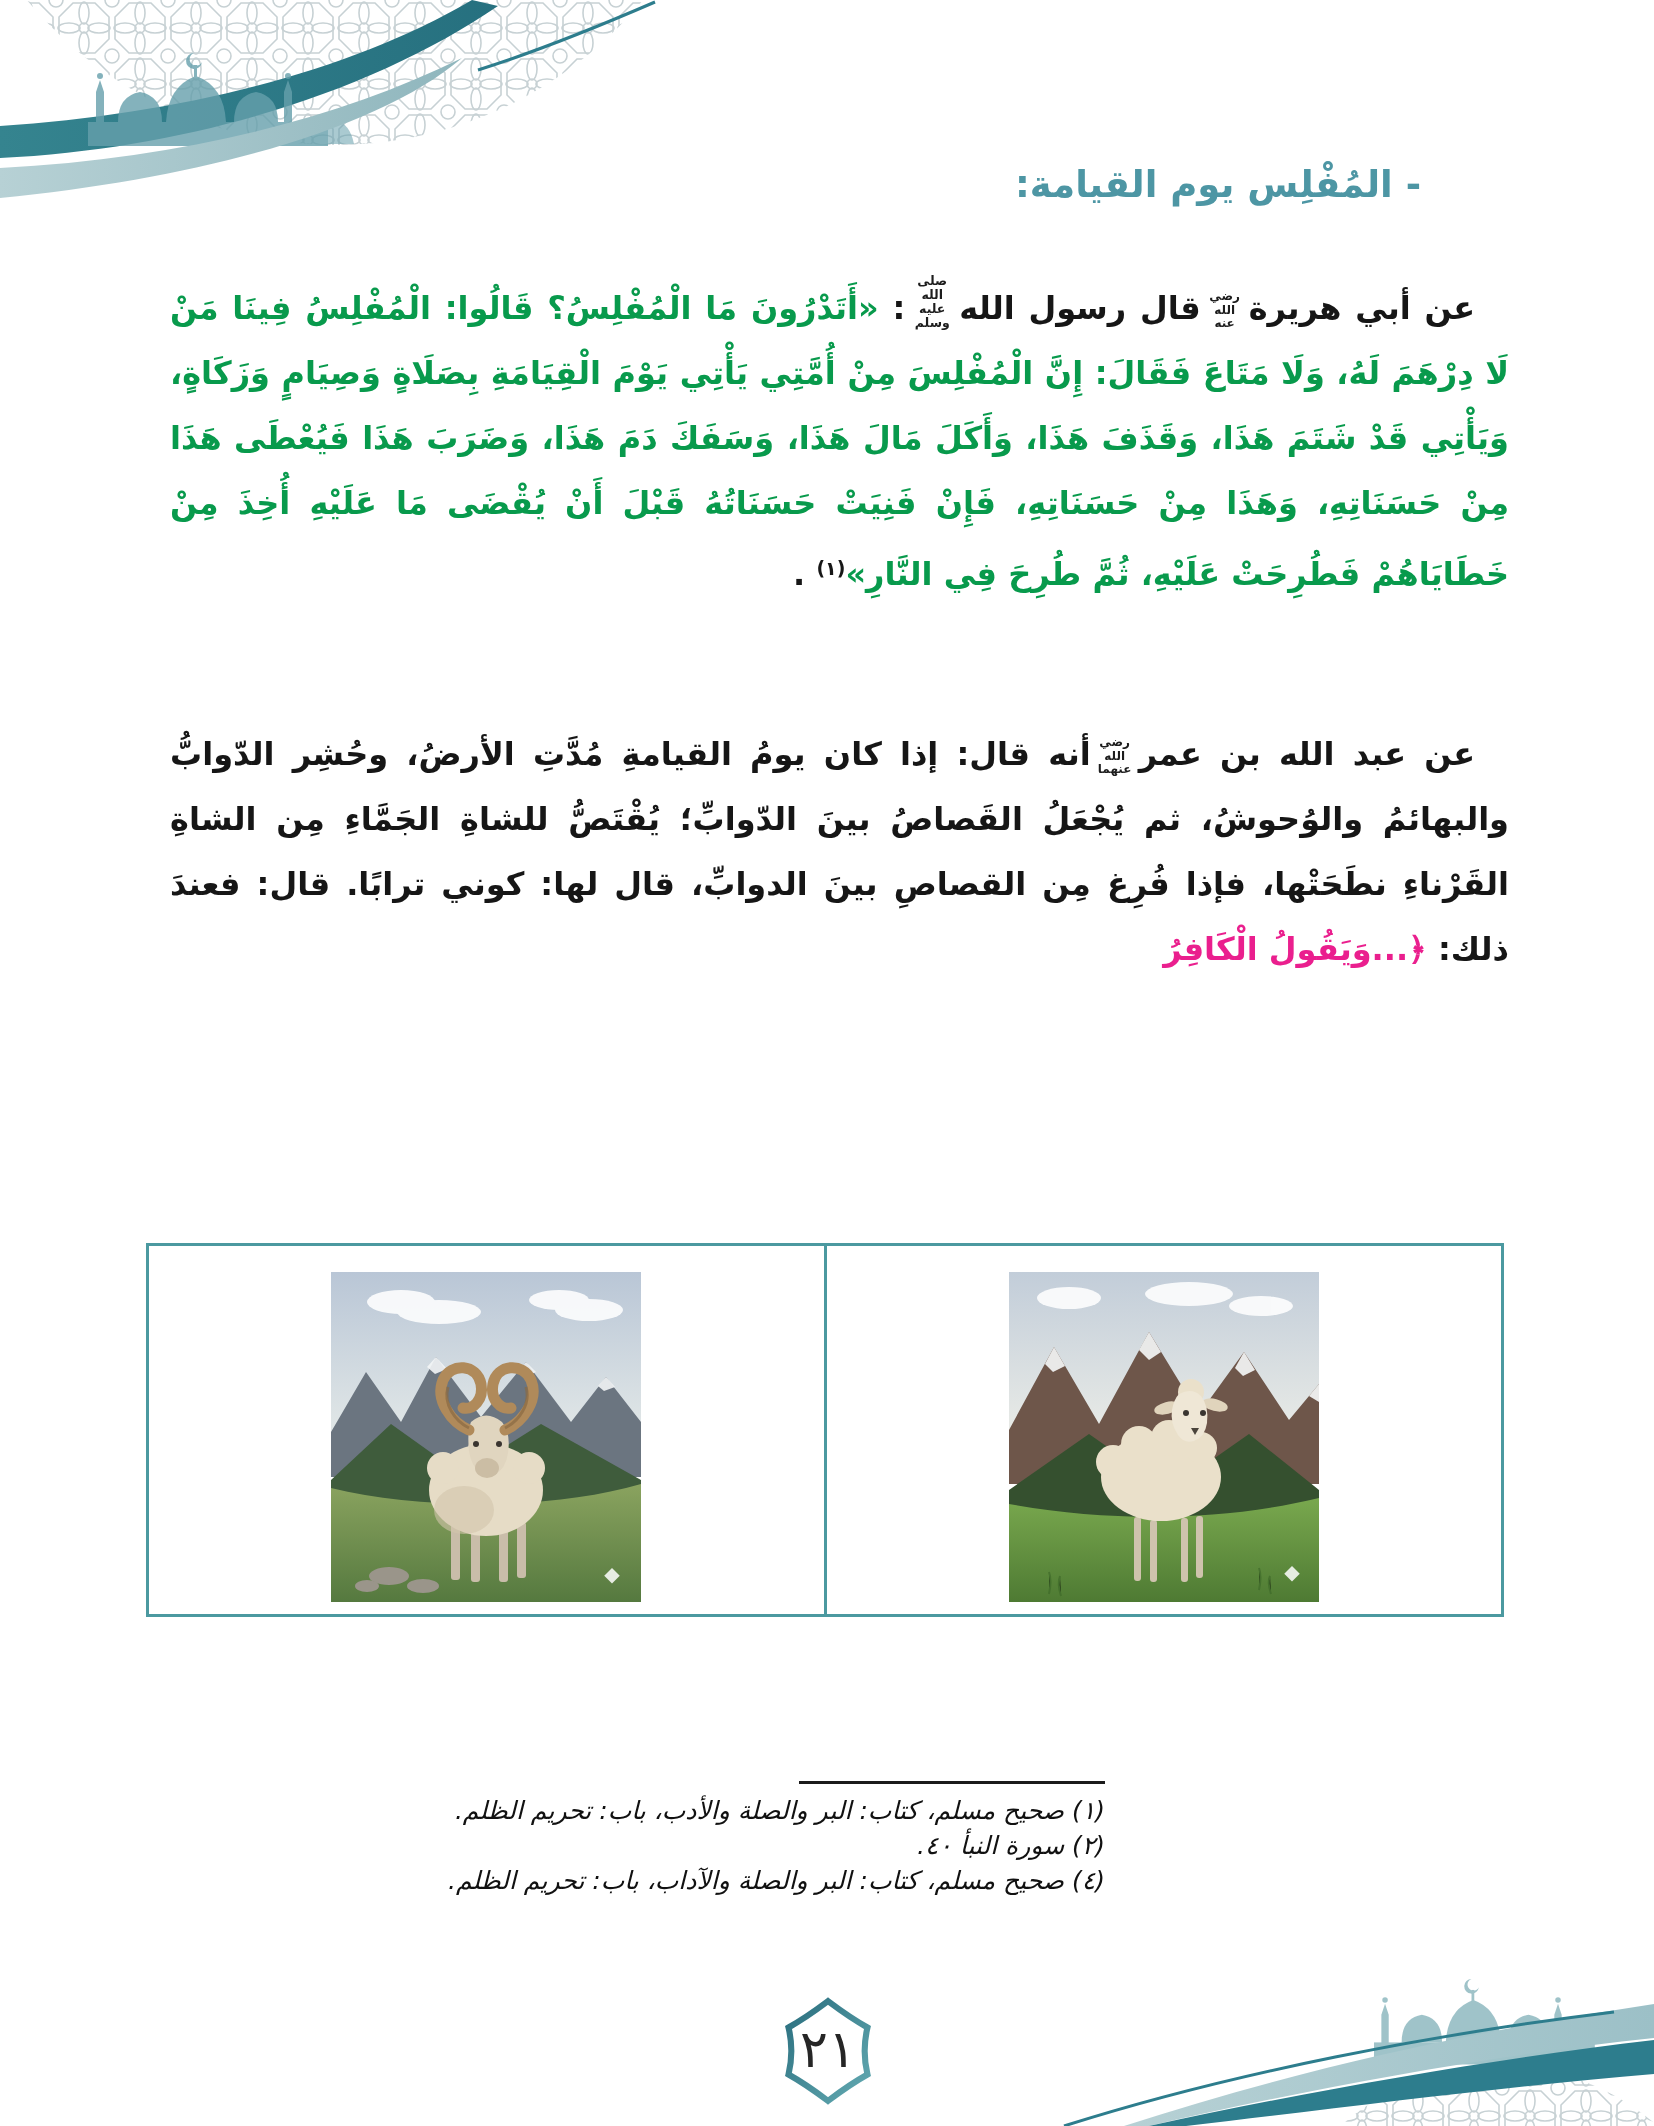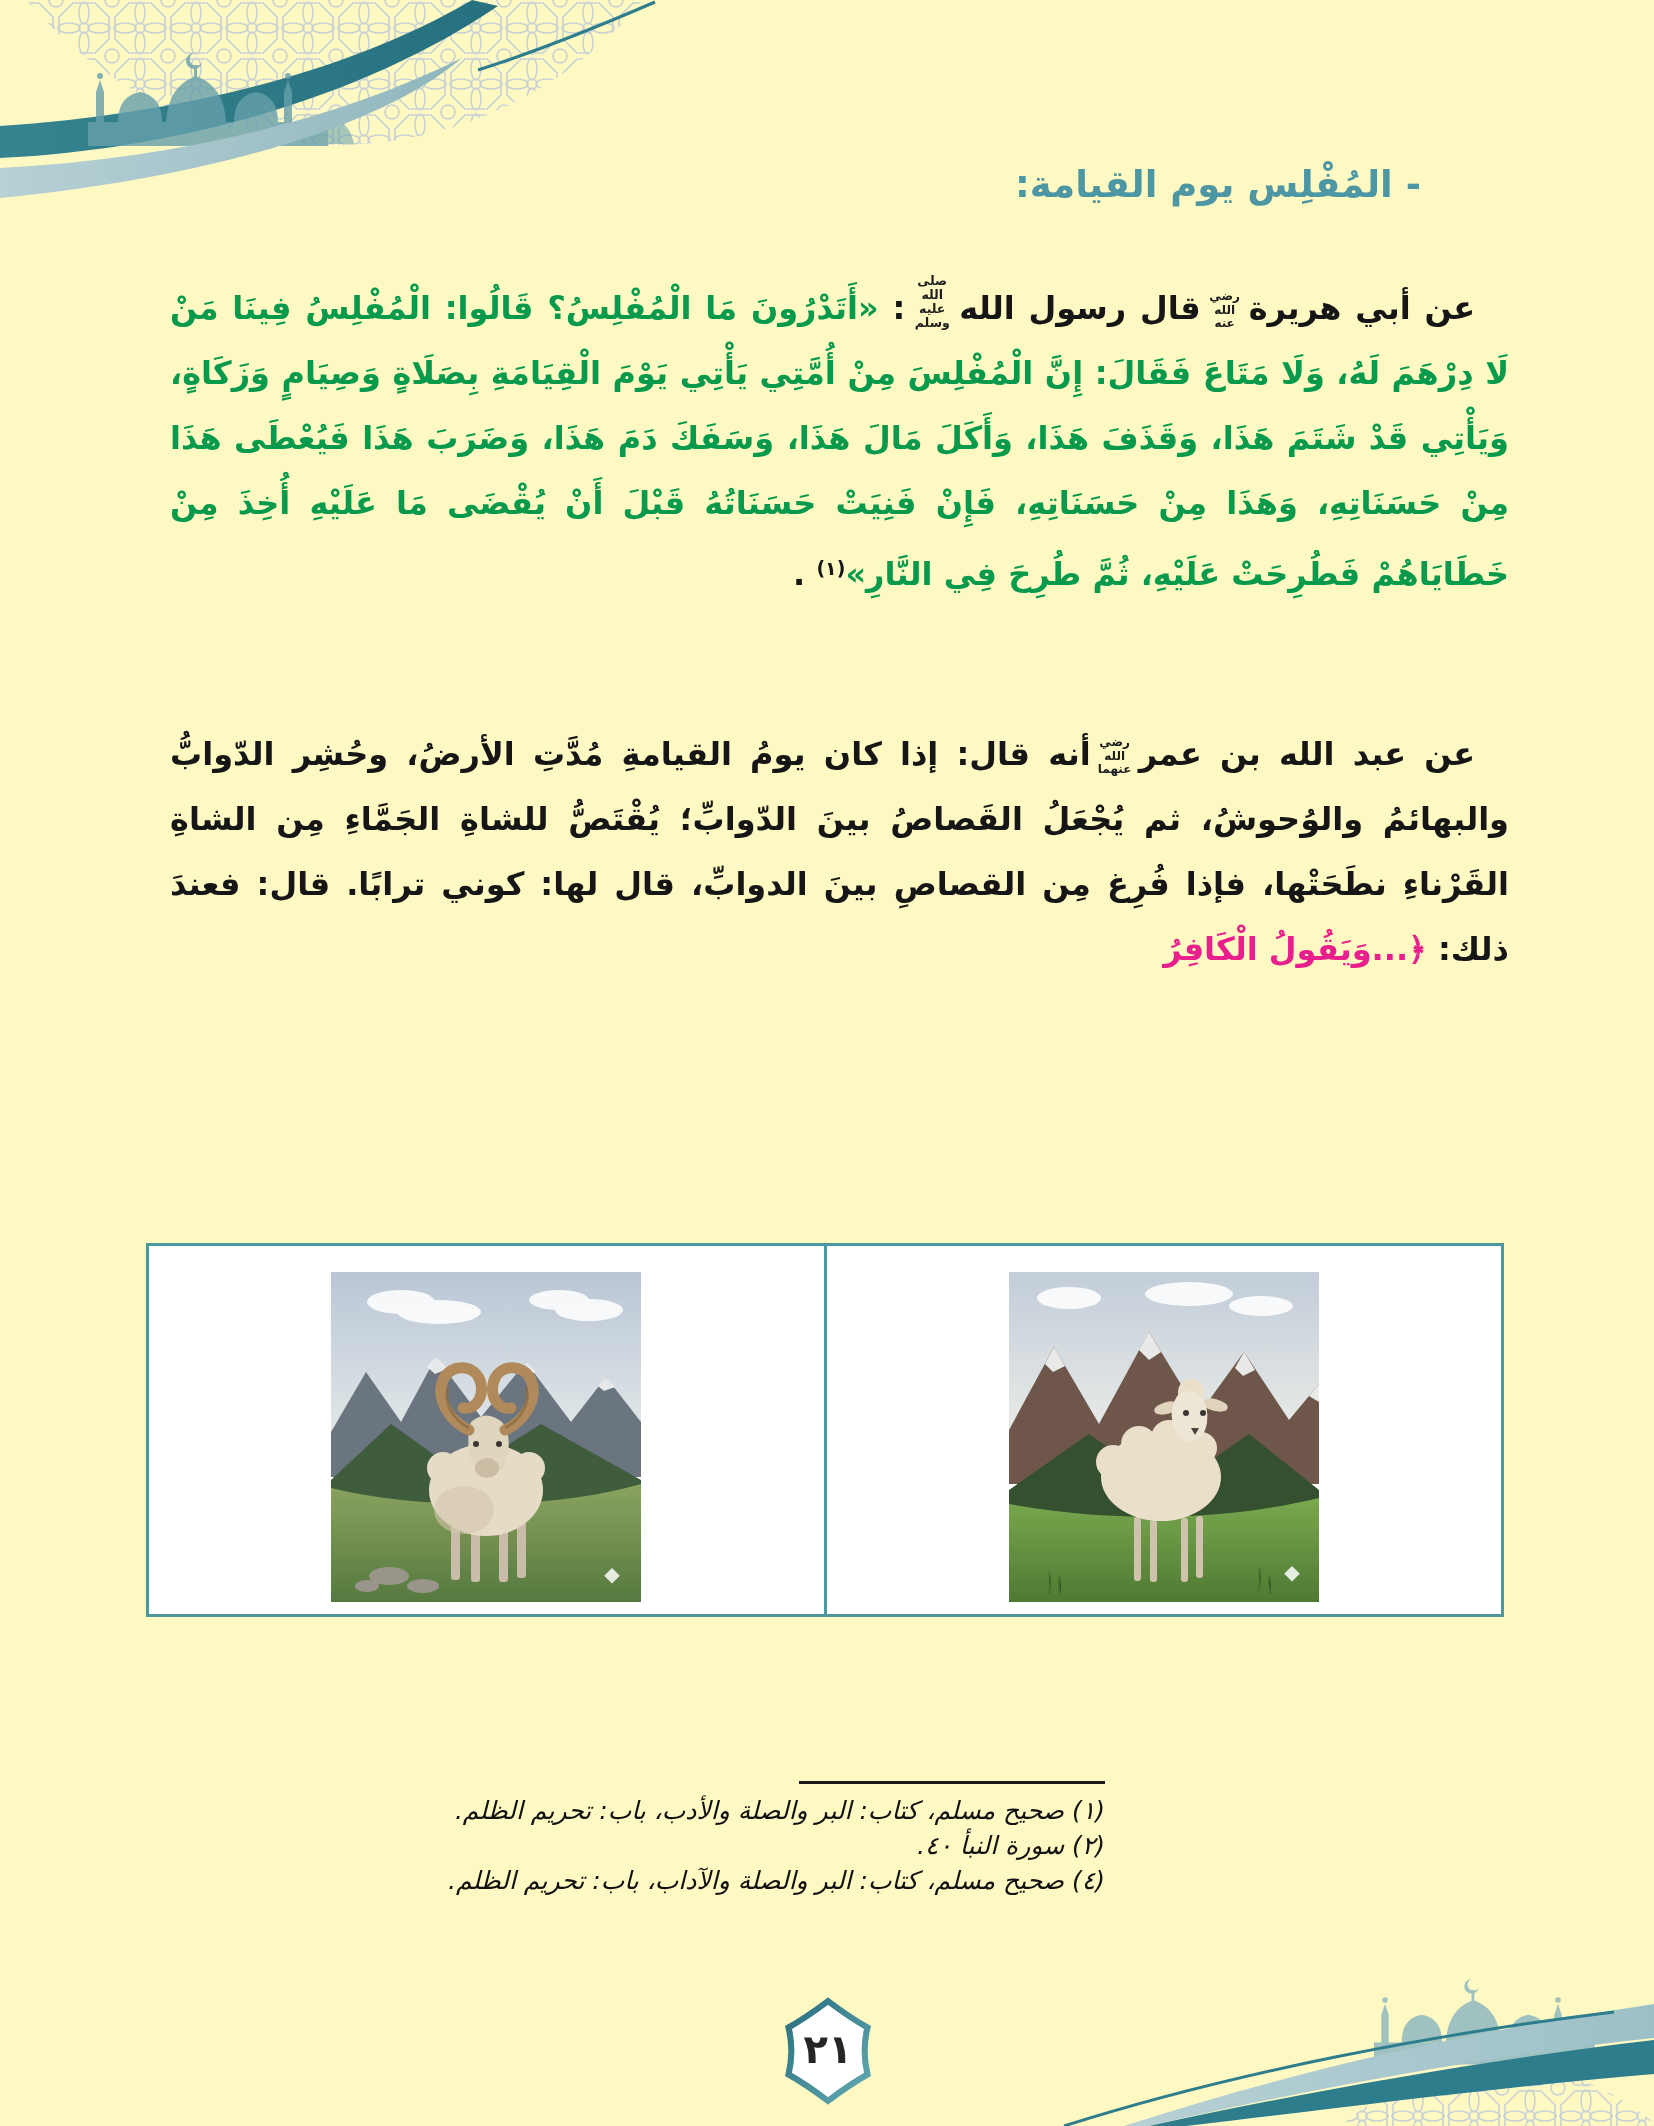--- a/index.html
+++ b/index.html
@@ -1,16 +1,16 @@
 <!DOCTYPE html>
 <html lang="ar" dir="rtl"><head>
 <meta charset="utf-8">
 <style>
   html,body{margin:0;padding:0;background:#e9e9e9;}
-  .page{position:relative;width:1654px;height:2126px;margin:0 auto;background:#fef9c3;
+  .page{position:relative;width:1654px;height:2126px;margin:0 auto;background:#ffffff;
         overflow:hidden;font-family:"DejaVu Sans",sans-serif;direction:rtl;}
   .decor{position:absolute;pointer-events:none;}
   .decor-top{top:0;left:0;}
   .decor-bottom{bottom:0;right:0;}
   .block{position:absolute;right:145px;left:170px;direction:rtl;}
   h1.sec{margin:0;color:#4d96a4;font-weight:bold;font-size:37px;line-height:70px;}
   .h1{top:150px;padding-right:88px;}
   .h2{top:628px;padding-right:88px;}
   .para{font-size:32px;line-height:65px;color:#161616;font-weight:bold;
         text-align:justify;text-indent:34px;margin:0;}
@@ -31,21 +31,21 @@
   .figures{position:absolute;top:1243px;right:150px;left:146px;height:374px;
        border:3px solid #4b99a0;display:flex;direction:ltr;background:#fff;box-sizing:border-box;}
   .fig-cell{flex:1;display:flex;align-items:flex-start;justify-content:center;padding-top:26px;}
   .fig-cell + .fig-cell{border-left:3px solid #4b99a0;}
   .photo{width:310px;height:330px;display:block;}
   .footnotes{position:absolute;top:1781px;right:549px;direction:rtl;text-align:right;
        font-size:25px;line-height:35px;color:#111;font-style:italic;}
   .fnsep{width:306px;border-top:3px solid #1b1b1b;margin:0 0 9px auto;}
   .badge{position:absolute;left:781px;top:1996px;width:94px;height:110px;}
   .badge .num{position:absolute;inset:0;display:flex;align-items:center;justify-content:center;
-       font-size:40px;font-weight:bold;color:#262626;padding-bottom:4px;}
+       font-size:52px;font-weight:normal;color:#262626;padding-bottom:4px;}
 </style>
 </head>
 <body>
 
 <div class="page">
 
   <svg class="decor decor-top" width="660" height="210" viewBox="0 0 660 210">
     <defs>
       <pattern id="geo" width="56" height="56" patternUnits="userSpaceOnUse">
         <g fill="none" stroke="#c7d1d4" stroke-width="1.6">

